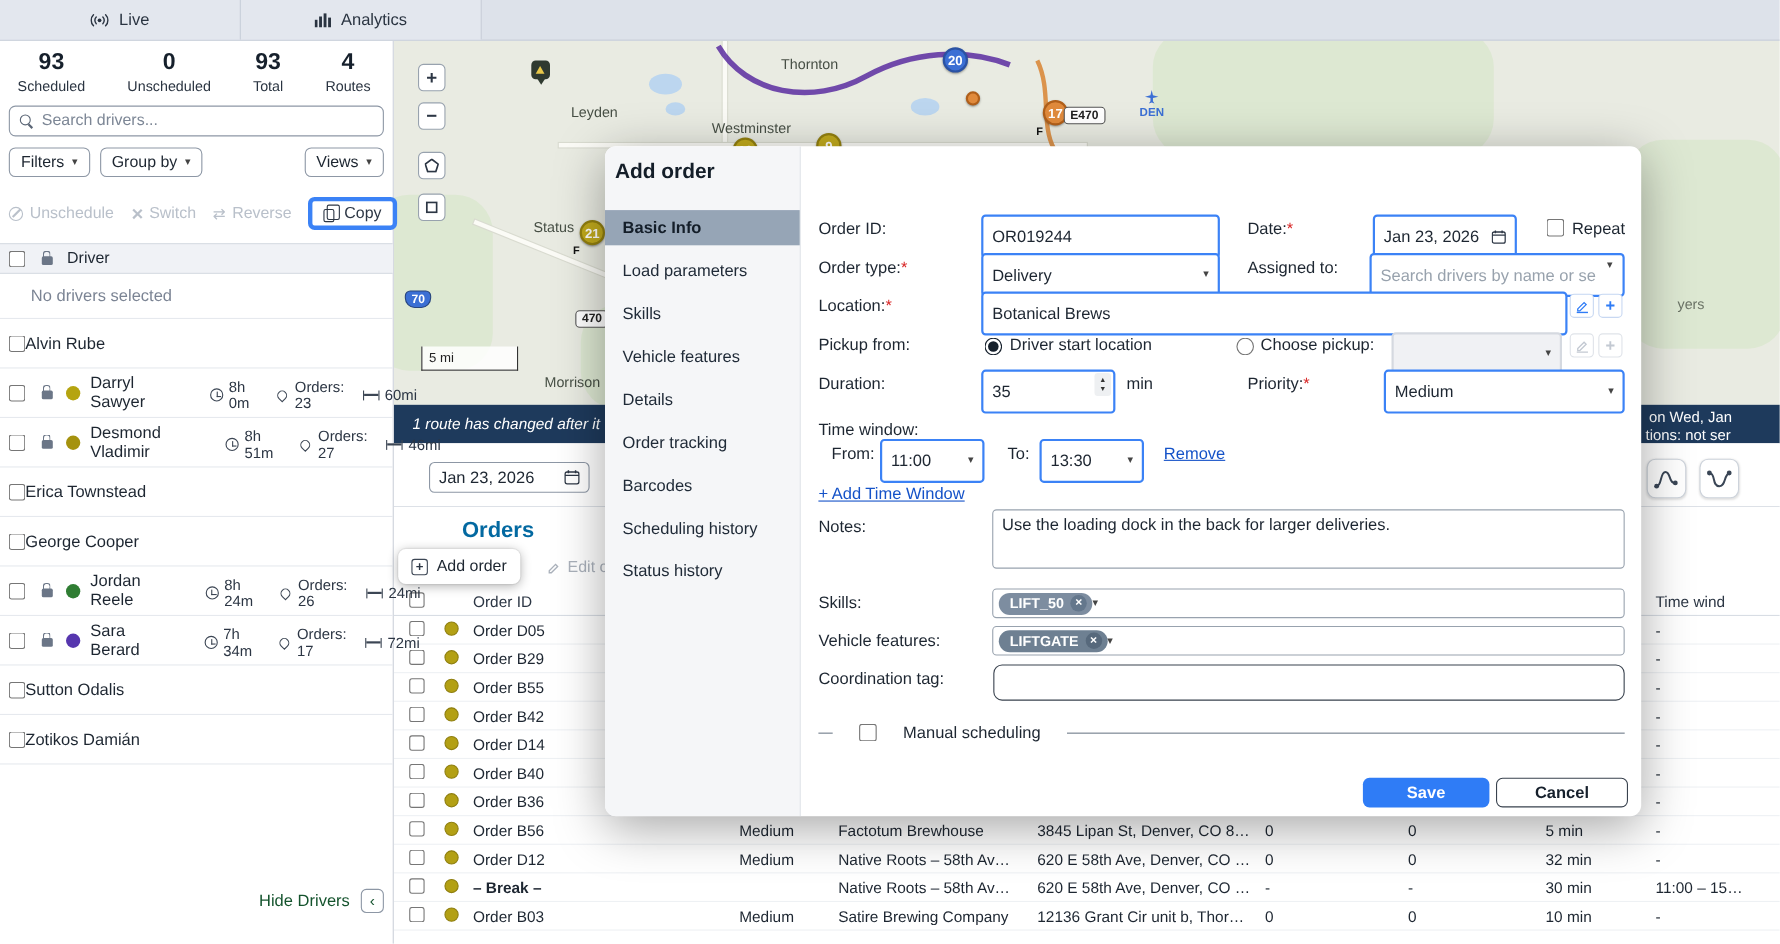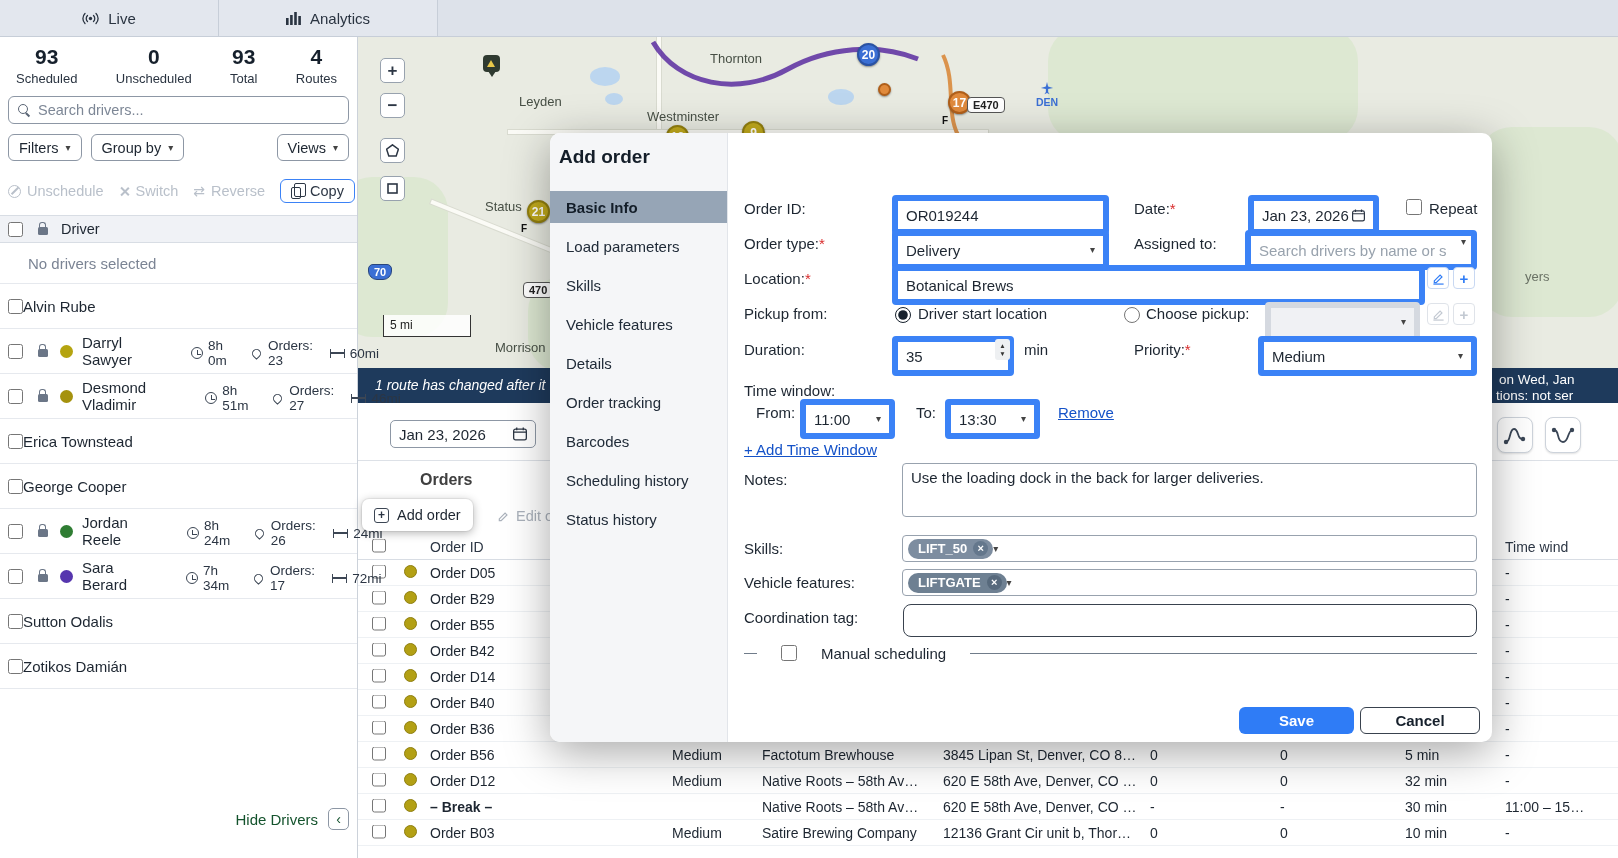--- a/index.html
+++ b/index.html
@@ -23,21 +23,21 @@
 .search input::placeholder{color:#7d8796;}
 .i-search{width:12px;height:12px;position:relative;display:inline-block;flex:0 0 auto;}
 .i-search::before{content:"";position:absolute;left:0;top:0;width:8px;height:8px;border:1.6px solid #5a6575;border-radius:50%;}
 .i-search::after{content:"";position:absolute;left:8px;top:8px;width:4.5px;height:1.6px;background:#5a6575;transform:rotate(45deg);transform-origin:left center;}
 .frow{margin:10px 8px 0;display:flex;gap:9px;}
 .fbtn{height:27px;border:1px solid #8d97a5;border-radius:6px;background:#fff;display:inline-flex;align-items:center;gap:7px;padding:0 10px;font-size:14.5px;color:#1d2631;cursor:pointer;}
 .fbtn.views{margin-left:auto;}
 .chev{font-size:10px;color:#444;line-height:1;}
 .actrow{margin-top:13px;padding:5px 8px;display:flex;align-items:center;gap:15px;}
 .abtn{display:inline-flex;align-items:center;gap:6px;font-size:14.5px;color:#b9c0ca;}
-.abtn.enabled{color:#2c3644;border:1px solid #3b82f6;border-radius:6px;padding:3px 10px;cursor:pointer;background:#fff;}
+.abtn.enabled{color:#2c3644;border:4px solid #3b82f6;border-radius:6px;padding:3px 10px;cursor:pointer;background:#fff;}
 .i-nos{width:13px;height:13px;border:1.5px solid currentColor;border-radius:50%;position:relative;display:inline-block;}
 .i-nos::after{content:"";position:absolute;left:0.5px;top:4.8px;width:9.5px;height:1.5px;background:currentColor;transform:rotate(-45deg);}
 .i-x{width:11px;height:11px;position:relative;display:inline-block;}
 .i-x::before,.i-x::after{content:"";position:absolute;left:5px;top:0;width:1.6px;height:11px;background:currentColor;}
 .i-x::before{transform:rotate(45deg);}
 .i-x::after{transform:rotate(-45deg);}
 .rev{font-size:14px;line-height:1;}
 .i-copy{width:10px;height:12px;border:1.5px solid currentColor;border-radius:2px;position:relative;display:inline-block;margin:3px 3px 0 0;}
 .i-copy::before{content:"";position:absolute;left:2px;top:-5px;width:10px;height:12px;border:1.5px solid currentColor;border-radius:2px;}
 .dhead{margin-top:7px;height:28px;background:#f0f2f6;border-top:1px solid #d8dde4;border-bottom:1px solid #d8dde4;display:flex;align-items:center;padding:0 8px;font-size:14.5px;color:#1d2631;}
@@ -93,21 +93,21 @@
 .notif .nr2{position:absolute;left:1138px;top:20px;font-size:13.5px;}
 
 
 .toolbar2{position:absolute;left:358px;top:403px;width:1260px;height:58px;background:#fff;border-bottom:1px solid #dde1e7;z-index:1;}
 .dateinput{position:absolute;left:32px;top:17px;width:146px;height:28px;border:1px solid #8d97a5;border-radius:5px;display:flex;align-items:center;justify-content:space-between;padding:0 8px;font-size:15px;background:#fff;cursor:pointer;}
 .routebtn{position:absolute;top:14px;width:36px;height:36px;background:#fff;border:1px solid #cdd3db;border-radius:8px;display:flex;align-items:center;justify-content:center;cursor:pointer;box-shadow:0 1px 2px rgba(0,0,0,.12);}
 .rb1{left:1139px;} .rb2{left:1187px;}
 
 
 .orders{position:absolute;left:358px;top:461px;width:1260px;height:397px;background:#fff;z-index:1;}
-.orders .otitle{position:absolute;left:62px;top:10px;font-size:16px;font-weight:bold;color:#404040;}
+.orders .otitle{position:absolute;left:62px;top:10px;font-size:20px;font-weight:bold;color:#0369a1;}
 .editord{position:absolute;left:139px;top:47px;display:flex;align-items:center;gap:6px;color:#aab1bb;font-size:14.5px;}
 .ohead{position:absolute;left:0;top:73px;width:1260px;height:26px;border-bottom:1px solid #d8dde4;font-size:14px;color:#2c3644;}
 .orow{position:absolute;left:0;width:1260px;height:26px;border-bottom:1px solid #eef1f4;font-size:14px;color:#1d2631;}
 .oc{position:absolute;top:50%;transform:translateY(-50%);white-space:nowrap;}
 .c-cb{left:14px;}
 .c-dot{left:46px;}
 .c-id{left:72px;}
 .c-pri{left:314px;}
 .c-loc{left:404px;max-width:172px;overflow:hidden;text-overflow:ellipsis;}
 .c-addr{left:585px;max-width:198px;overflow:hidden;text-overflow:ellipsis;}
@@ -127,38 +127,38 @@
 
 .modal{position:absolute;left:550px;top:133px;width:942px;height:609px;background:#fff;border-radius:10px;box-shadow:0 10px 45px rgba(0,0,0,.35);z-index:10;display:flex;overflow:hidden;}
 .mnav{width:178px;flex:0 0 178px;background:#f5f6f8;border-right:1px solid #e2e5ea;}
 .mtitle{padding:13px 0 0 9px;font-size:19px;font-weight:bold;color:#141e29;}
 .mnav ul{list-style:none;margin-top:23px;}
 .mitem{height:32px;display:flex;align-items:center;padding-left:16px;font-size:15px;color:#202b38;margin-bottom:7px;cursor:pointer;}
 .mitem.active{background:#96a5b6;font-weight:bold;color:#141e29;}
 .mbody{position:relative;flex:1;}
 .lbl{position:absolute;font-size:15px;color:#1d2631;white-space:nowrap;}
 .req{color:#d92b2b;}
-.inp{position:absolute;height:40px;border:6px solid #3b82f6;border-radius:4px;background:#fff;font-size:15px;font-family:inherit;color:#1d2631;padding:0 8px;}
+.inp{position:absolute;height:40px;border:2px solid #3b82f6;border-radius:4px;background:#fff;font-size:15px;font-family:inherit;color:#1d2631;padding:0 8px;}
 div.inp{display:flex;align-items:center;}
 input.inp::placeholder{color:#98a2ad;}
 .sel{cursor:pointer;}
 .sel .chev{margin-left:auto;}
 .disabled-sel{background:#f0f1f4;border-color:#d5d9e0;color:#9aa3ad;}
 .minibtn{position:absolute;width:22px;height:22px;border:1px solid #c8d8f2;border-radius:4px;display:flex;align-items:center;justify-content:center;color:#2f7cf6;background:#fff;cursor:pointer;font-size:15px;font-weight:bold;line-height:1;}
 .minibtn.dis{color:#c3c9d2;border-color:#dfe3e9;}
 .spin{position:absolute;width:15px;height:21px;background:#eef0f2;border-radius:3px;display:flex;flex-direction:column;align-items:center;justify-content:center;font-size:6.5px;line-height:1.15;color:#333;cursor:pointer;}
 .link{position:absolute;font-size:15px;color:#1452c8;text-decoration:underline;cursor:pointer;white-space:nowrap;}
 .ta{position:absolute;border:1px solid #98a2ae;border-radius:4px;font-size:15px;font-family:inherit;color:#1d2631;padding:5px 8px;resize:none;outline:none;}
 .tagbox{position:absolute;height:27px;border:1px solid #98a2ae;border-radius:4px;display:flex;align-items:center;padding:0 8px 0 5px;background:#fff;cursor:pointer;}
 .pill{display:inline-flex;align-items:center;gap:6px;color:#fff;font-size:13px;font-weight:bold;padding:2.5px 5px 2.5px 10px;border-radius:12px;}
 .pill .px{width:15px;height:15px;border-radius:50%;display:flex;align-items:center;justify-content:center;font-size:11px;cursor:pointer;line-height:1;}
 .pill1{background:#7d8da0;} .pill1 .px{background:#64778c;}
 .pill2{background:#6e8092;} .pill2 .px{background:#57697c;}
 .coord{border:1.6px solid #39424e;border-radius:8px;outline:none;}
-.checkline{position:absolute;display:flex;align-items:center;gap:24px;font-size:15px;color:#1d2631;width:733px;height:18px;}
+.checkline{position:absolute;display:flex;align-items:center;gap:24px;font-size:15px;color:#1d2631;width:733px;height:18px;margin-top:13px;}
 .checkline .ln{height:1px;background:#707c8a;}
 .checkline .ln.s{width:13px;flex:0 0 13px;}
 .checkline .ln.f{flex:1;}
 .mcb{width:16px;height:16px;accent-color:#2f7cf6;flex:0 0 auto;}
 .radio{position:absolute;width:16px;height:16px;accent-color:#16202c;}
 .mbtn{position:absolute;height:27px;border-radius:6px;font-size:15px;font-weight:bold;display:flex;align-items:center;justify-content:center;cursor:pointer;}
 .mbtn.save{background:#2f7cf6;color:#fff;width:115px;left:511px;top:574px;border:none;}
 .mbtn.cancel{background:#fff;color:#16202c;border:1.5px solid #39424e;width:120px;left:632px;top:574px;}
 
 

